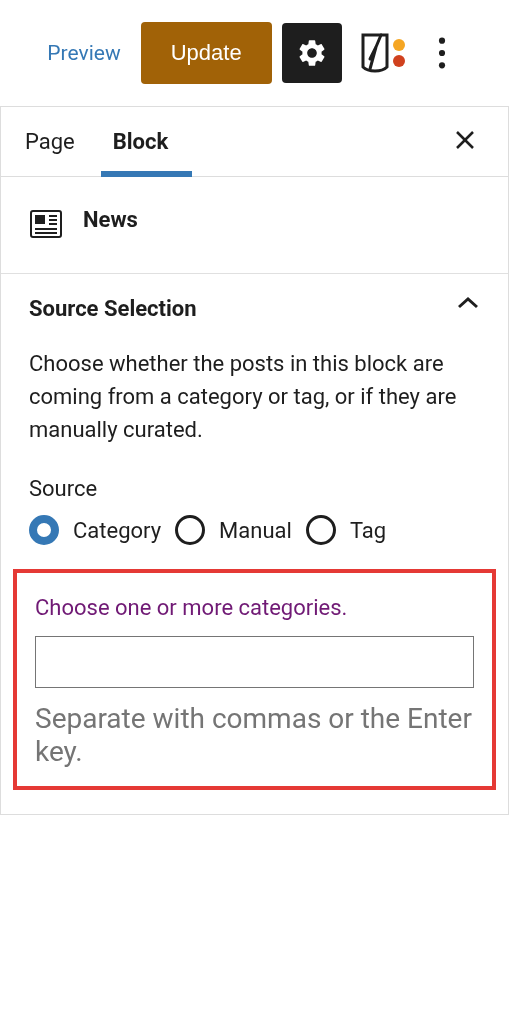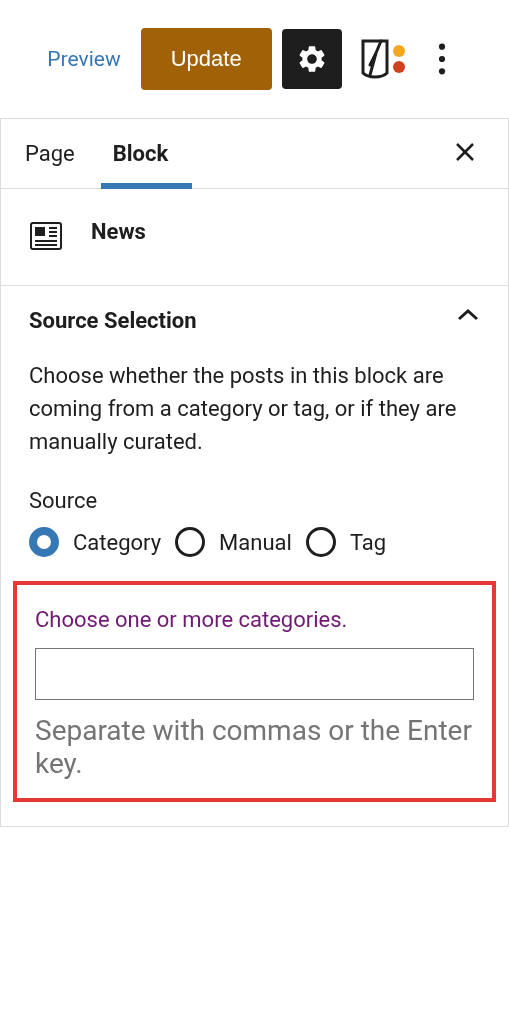--- a/index.html
+++ b/index.html
@@ -11,21 +11,21 @@
       font-family: -apple-system, BlinkMacSystemFont, "Segoe UI", Roboto, sans-serif;
       width: 509px;
       background: #fff;
       color: #1e1e1e;
     }
     .toolbar {
       display: flex;
       align-items: center;
       justify-content: center;
       gap: 10px;
-      padding: 28px 12px;
+      padding: 22px 12px;
     }
     .preview-link {
       color: #3578b5;
       font-size: 21px;
       font-weight: 400;
       cursor: pointer;
       margin-right: 10px;
     }
     .update-btn {
       background: #a16207;
@@ -100,21 +100,21 @@
       margin-left: auto;
       font-size: 28px;
       font-weight: 300;
       cursor: pointer;
       padding: 8px;
     }
     .block-info {
       padding: 30px 28px;
       border-bottom: 1px solid #e0e0e0;
       display: flex;
-      gap: 28px;
+      gap: 20px;
     }
     .block-icon {
       flex-shrink: 0;
       margin-top: 2px;
     }
     .block-title {
       font-size: 22px;
       font-weight: 700;
       color: #1e1e1e;
       margin-bottom: 10px;

